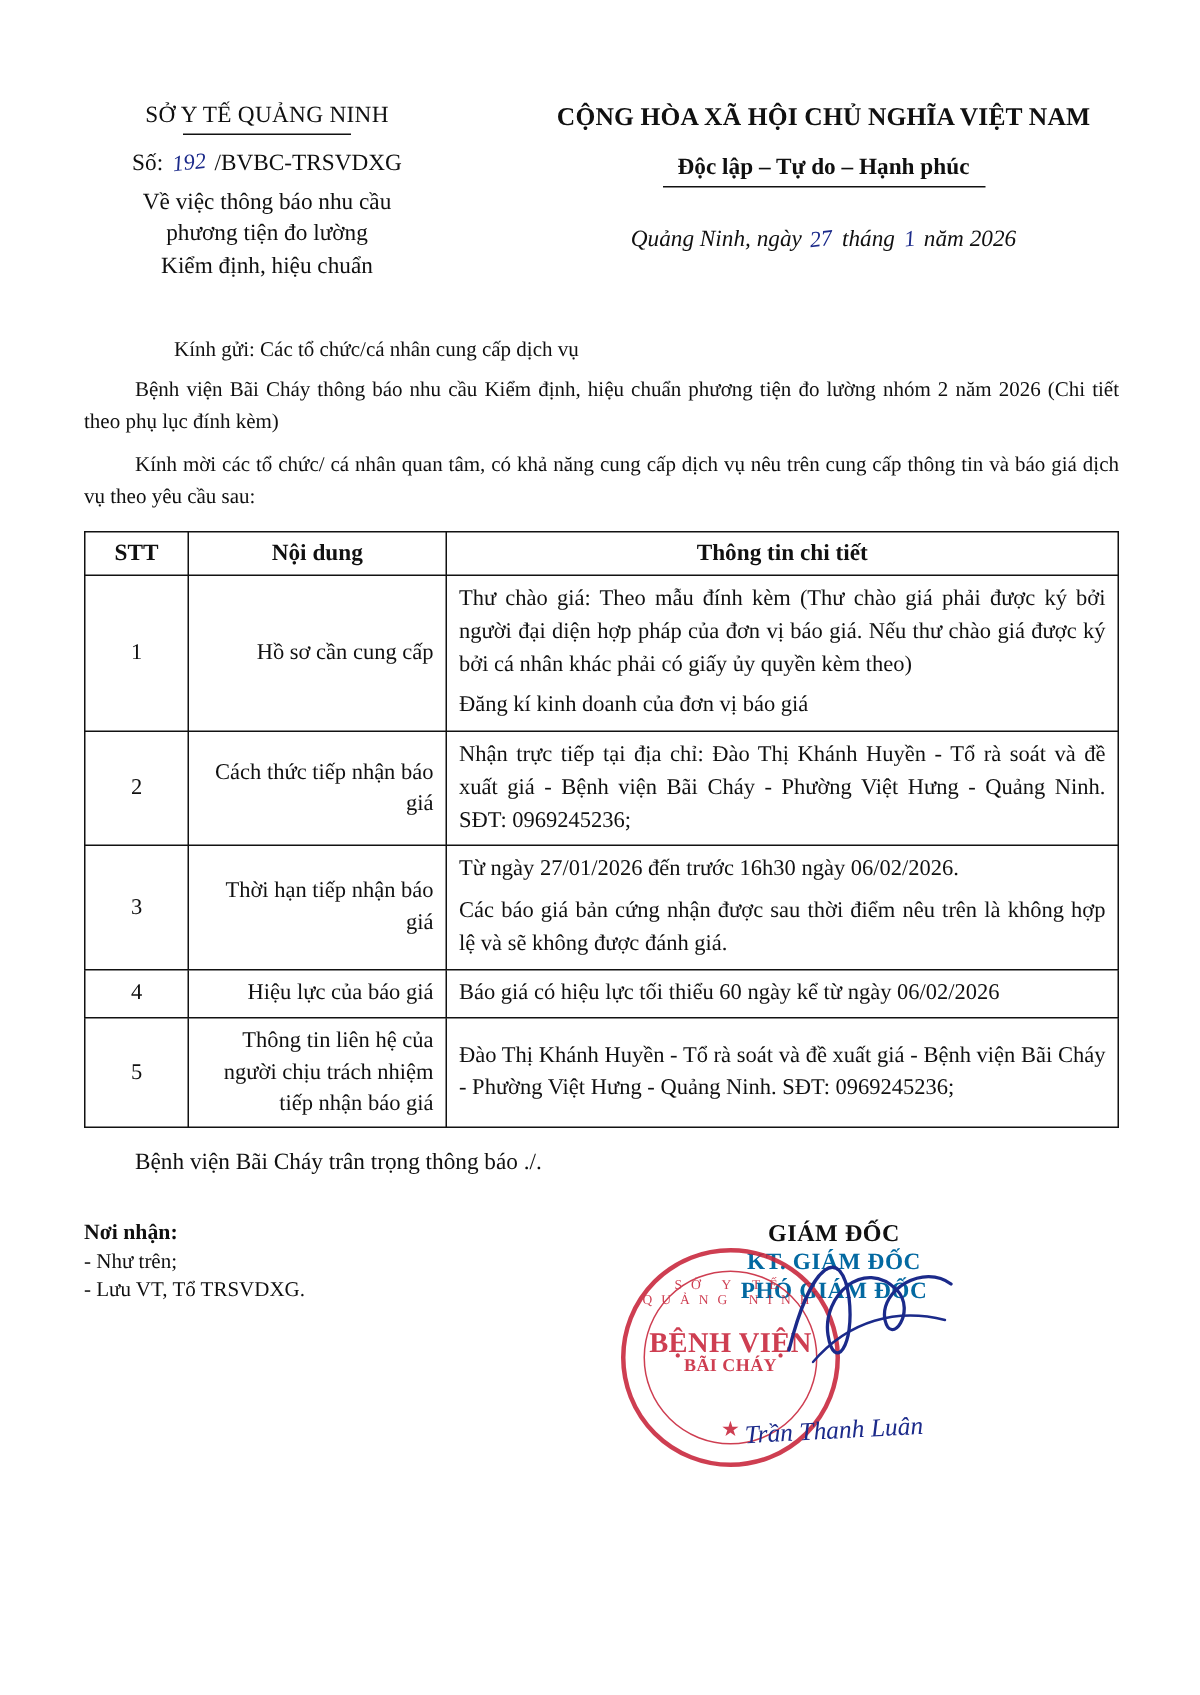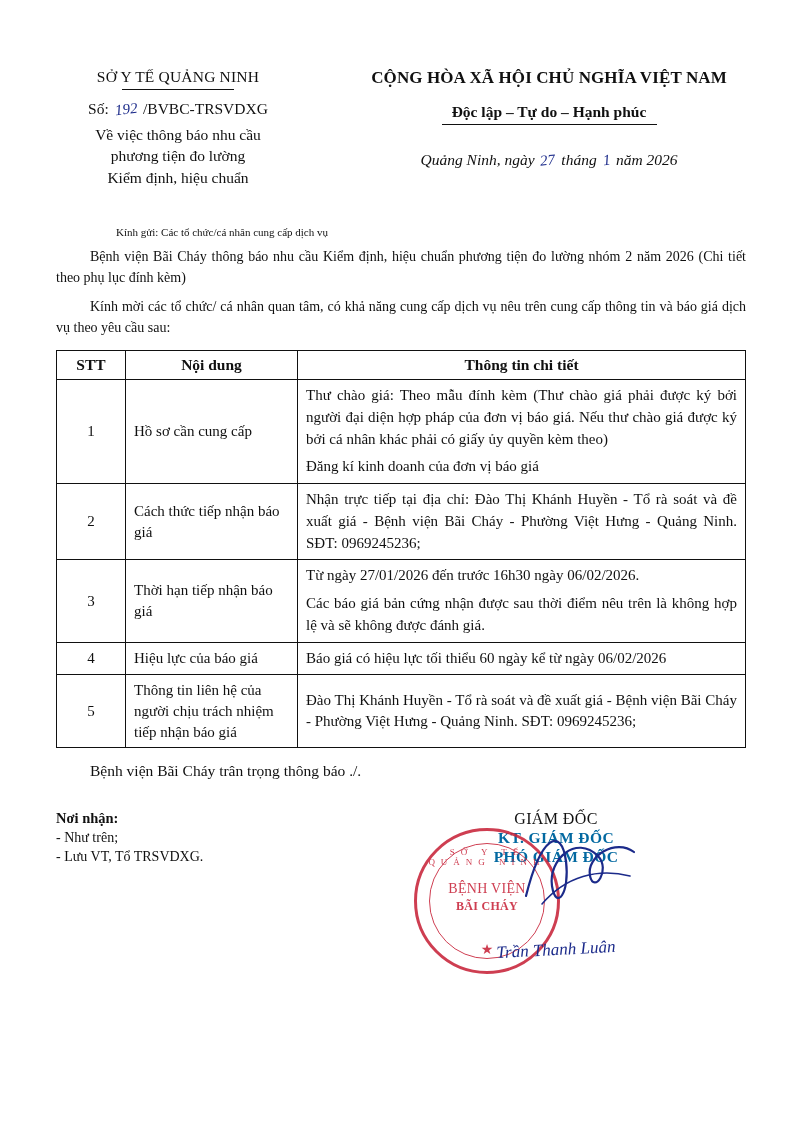--- a/index.html
+++ b/index.html
@@ -100,21 +100,21 @@
     margin-top: 26px;
     white-space: nowrap;
   }
 
   
   .body {
     padding: 0 54px 0 56px;
     box-sizing: border-box;
   }
   .to-line {
-    font-size: 11px;
+    font-size: 14px;
     margin-top: 38px;
     text-indent: 60px;
   }
   .para {
     font-size: 14px;
     line-height: 1.5;
     margin-top: 8px;
     text-align: justify;
     text-indent: 34px;
   }
@@ -136,21 +136,21 @@
     font-weight: bold;
     font-size: 15.5px;
     padding: 5px 5px;
   }
   td.col-stt {
     width: 52px;
     text-align: center;
   }
   td.col-noidung {
     width: 155px;
-    text-align: left;
+    text-align: right;
     line-height: 1.38;
   }
   td.col-detail {
     text-align: justify;
     line-height: 1.45;
   }
   td.col-detail p {
     margin: 0 0 6px 0;
   }
   td.col-detail p:last-child {
@@ -181,21 +181,21 @@
   .recipients .item {
     margin-top: 3px;
   }
   .signer {
     flex: 1;
     text-align: center;
     position: relative;
     padding-right: 20px;
   }
   .signer .role1 {
-    font-weight: normal;
+    font-weight: bold;
     font-size: 16px;
     letter-spacing: .4px;
   }
   .signer .role2 {
     font-weight: bold;
     font-size: 15.5px;
     color: #0369a1;
     letter-spacing: .4px;
     margin-top: 1px;
   }
@@ -232,22 +232,22 @@
     bottom: 14px;
     transform: translateX(-50%);
     font-size: 14px;
     line-height: 1;
   }
   .stamp .l1 {
     position: absolute;
     width: 100%;
     text-align: center;
     top: 50px;
-    font-size: 14px;
-    font-weight: normal;
+    font-size: 19px;
+    font-weight: bold;
     letter-spacing: .3px;
   }
   .stamp .l2 {
     position: absolute;
     width: 100%;
     text-align: center;
     top: 68px;
     font-size: 12px;
     font-weight: bold;
     letter-spacing: .3px;

